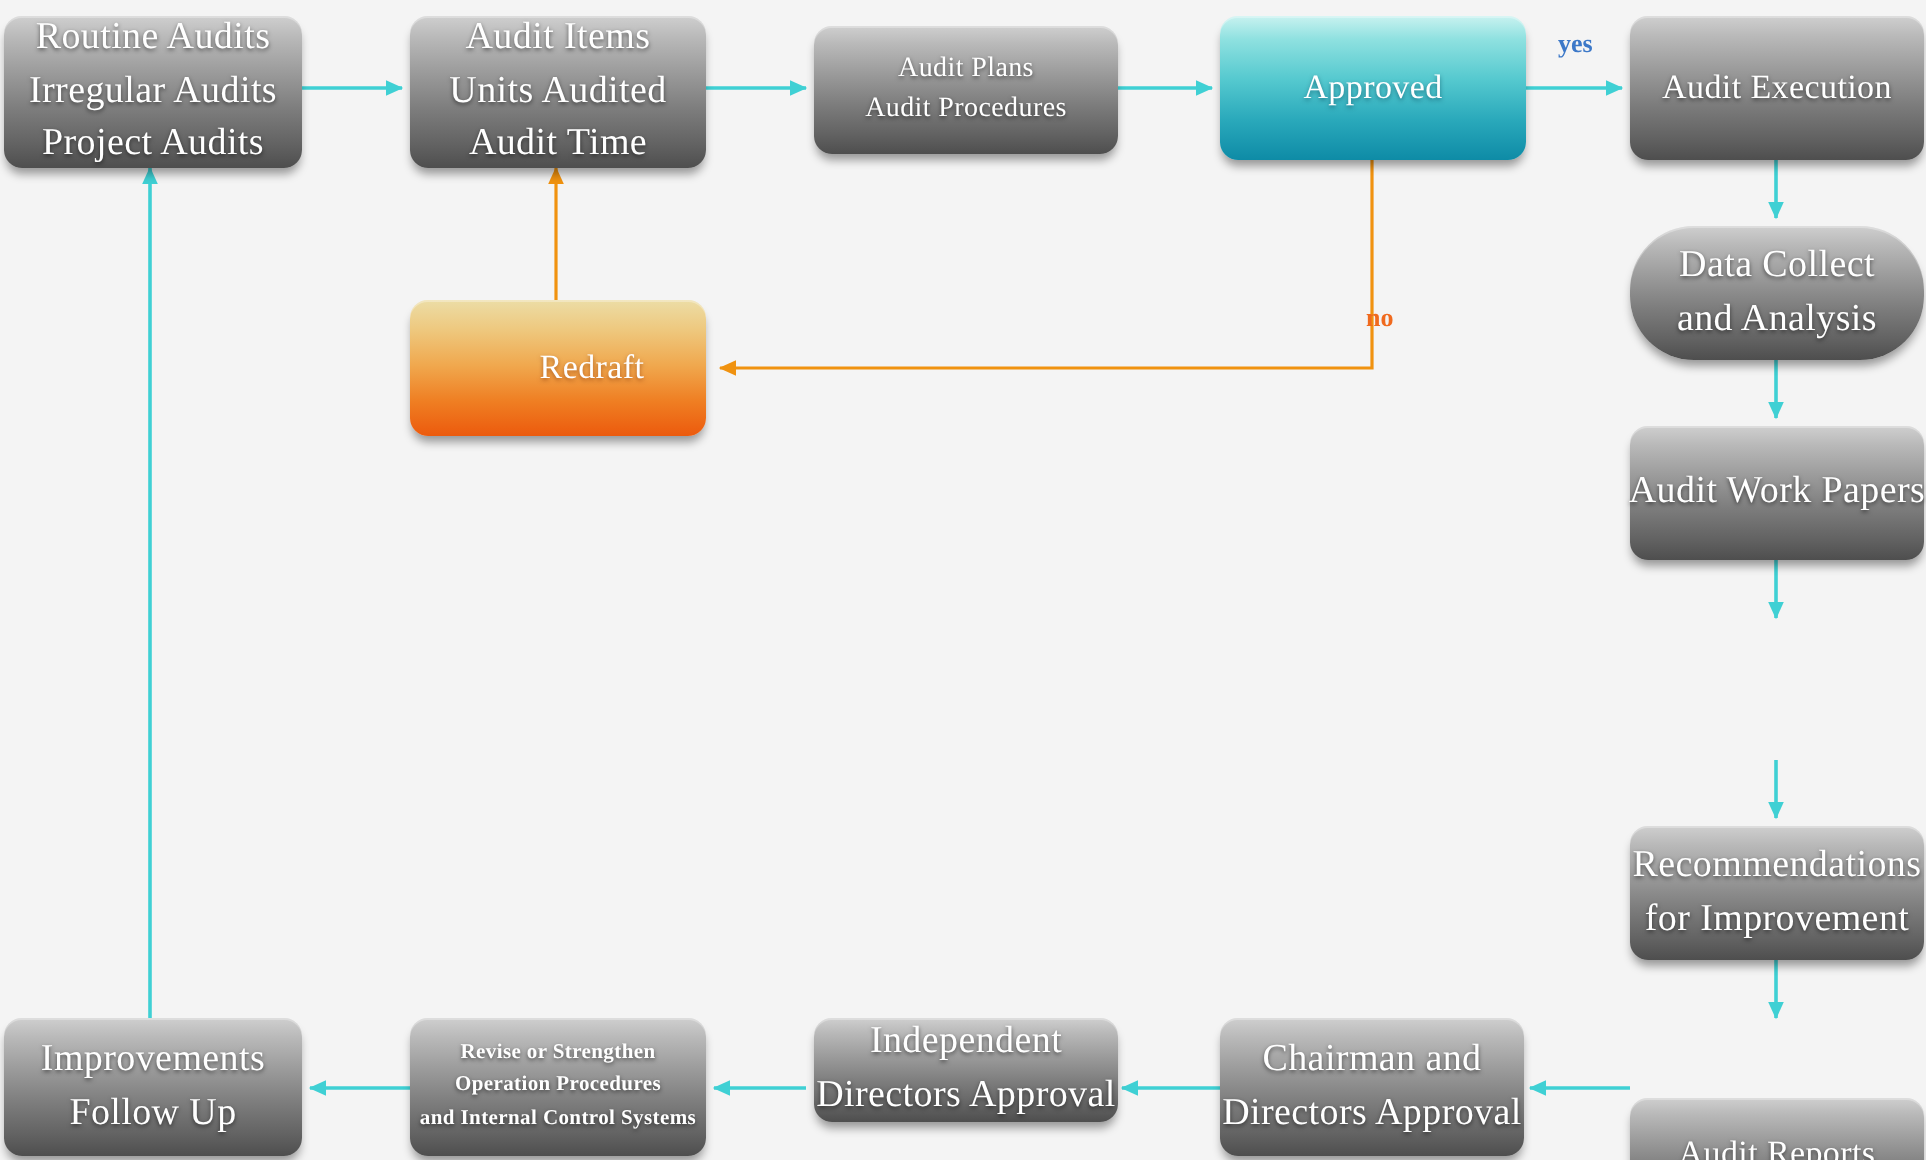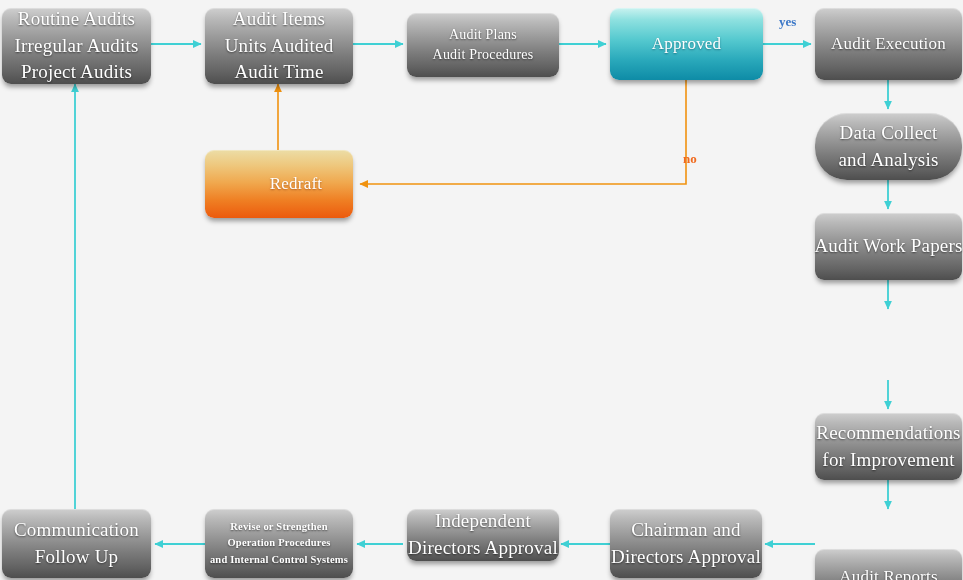--- a/index.html
+++ b/index.html
@@ -191,17 +191,17 @@
     <span class="line">Directors Approval</span>
   </div>
 
   <div class="node gray f-tiny" style="left:205px; top:509px; width:148px; height:69px;font-weight:bold;">
     <span class="line">Revise or Strengthen</span>
     <span class="line">Operation Procedures</span>
     <span class="line">and Internal Control Systems</span>
   </div>
 
   <div class="node gray f-med" style="left:2px; top:509px; width:149px; height:69px;">
-    <span class="line">Communication</span>
+    <span class="line">Improvements</span>
     <span class="line">Follow Up</span>
   </div>
 
 </div>
 
 </body></html>

